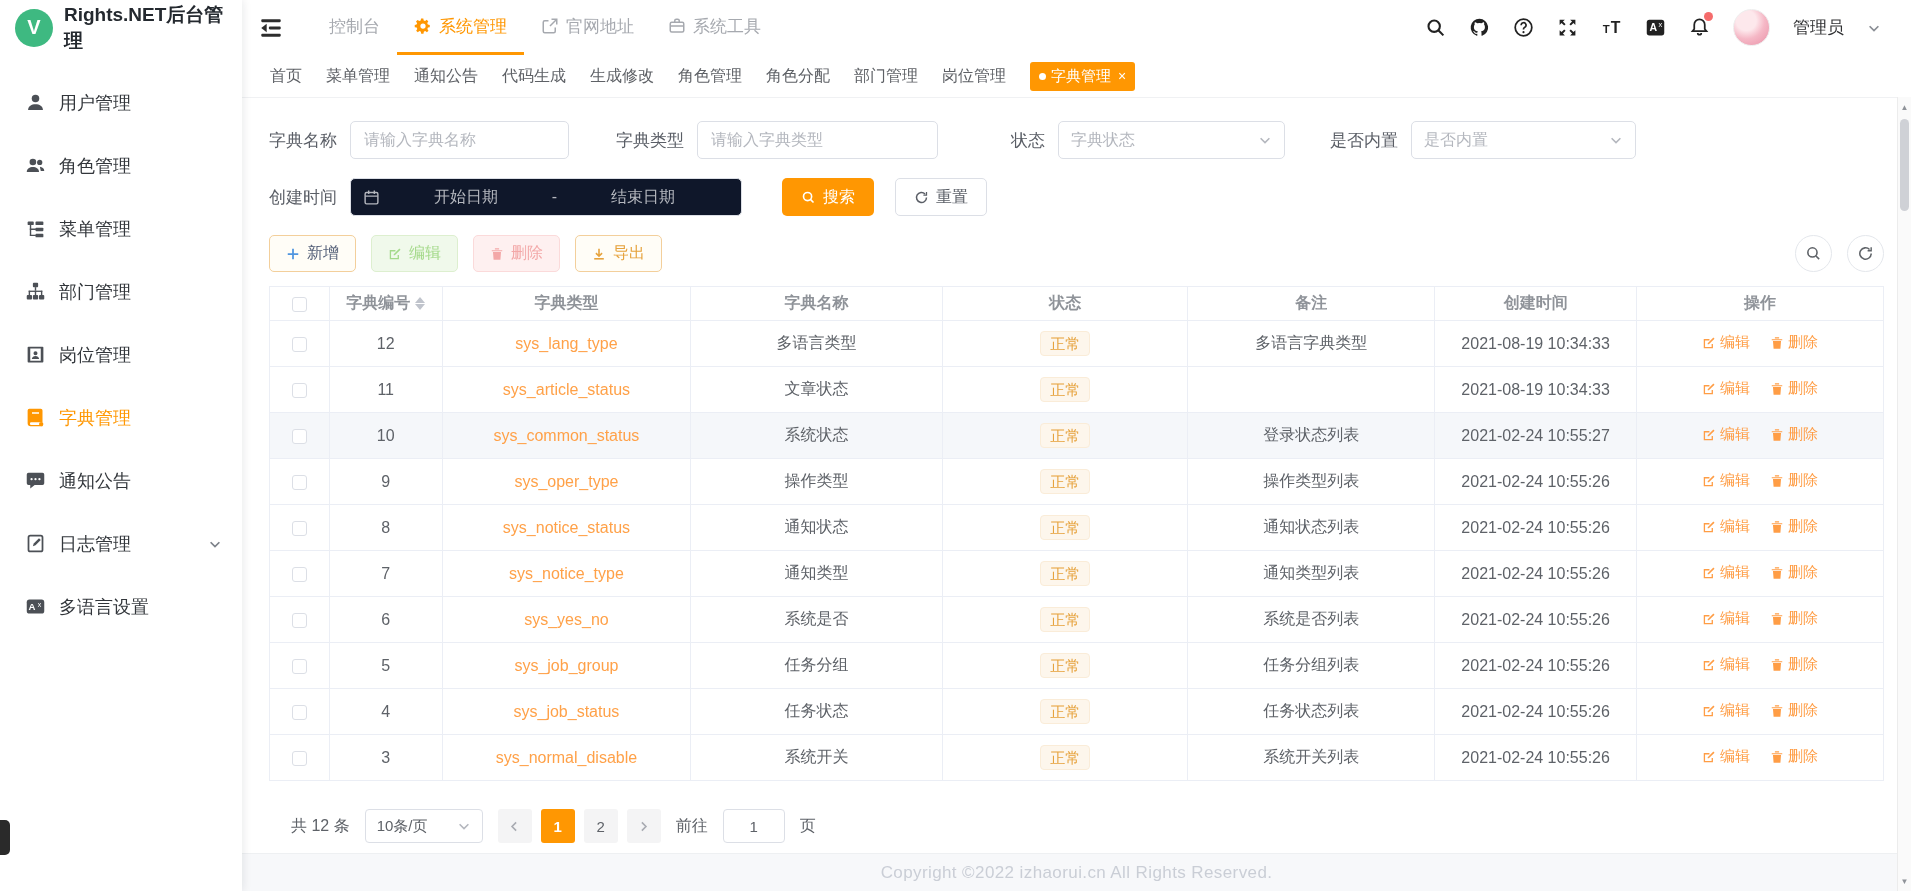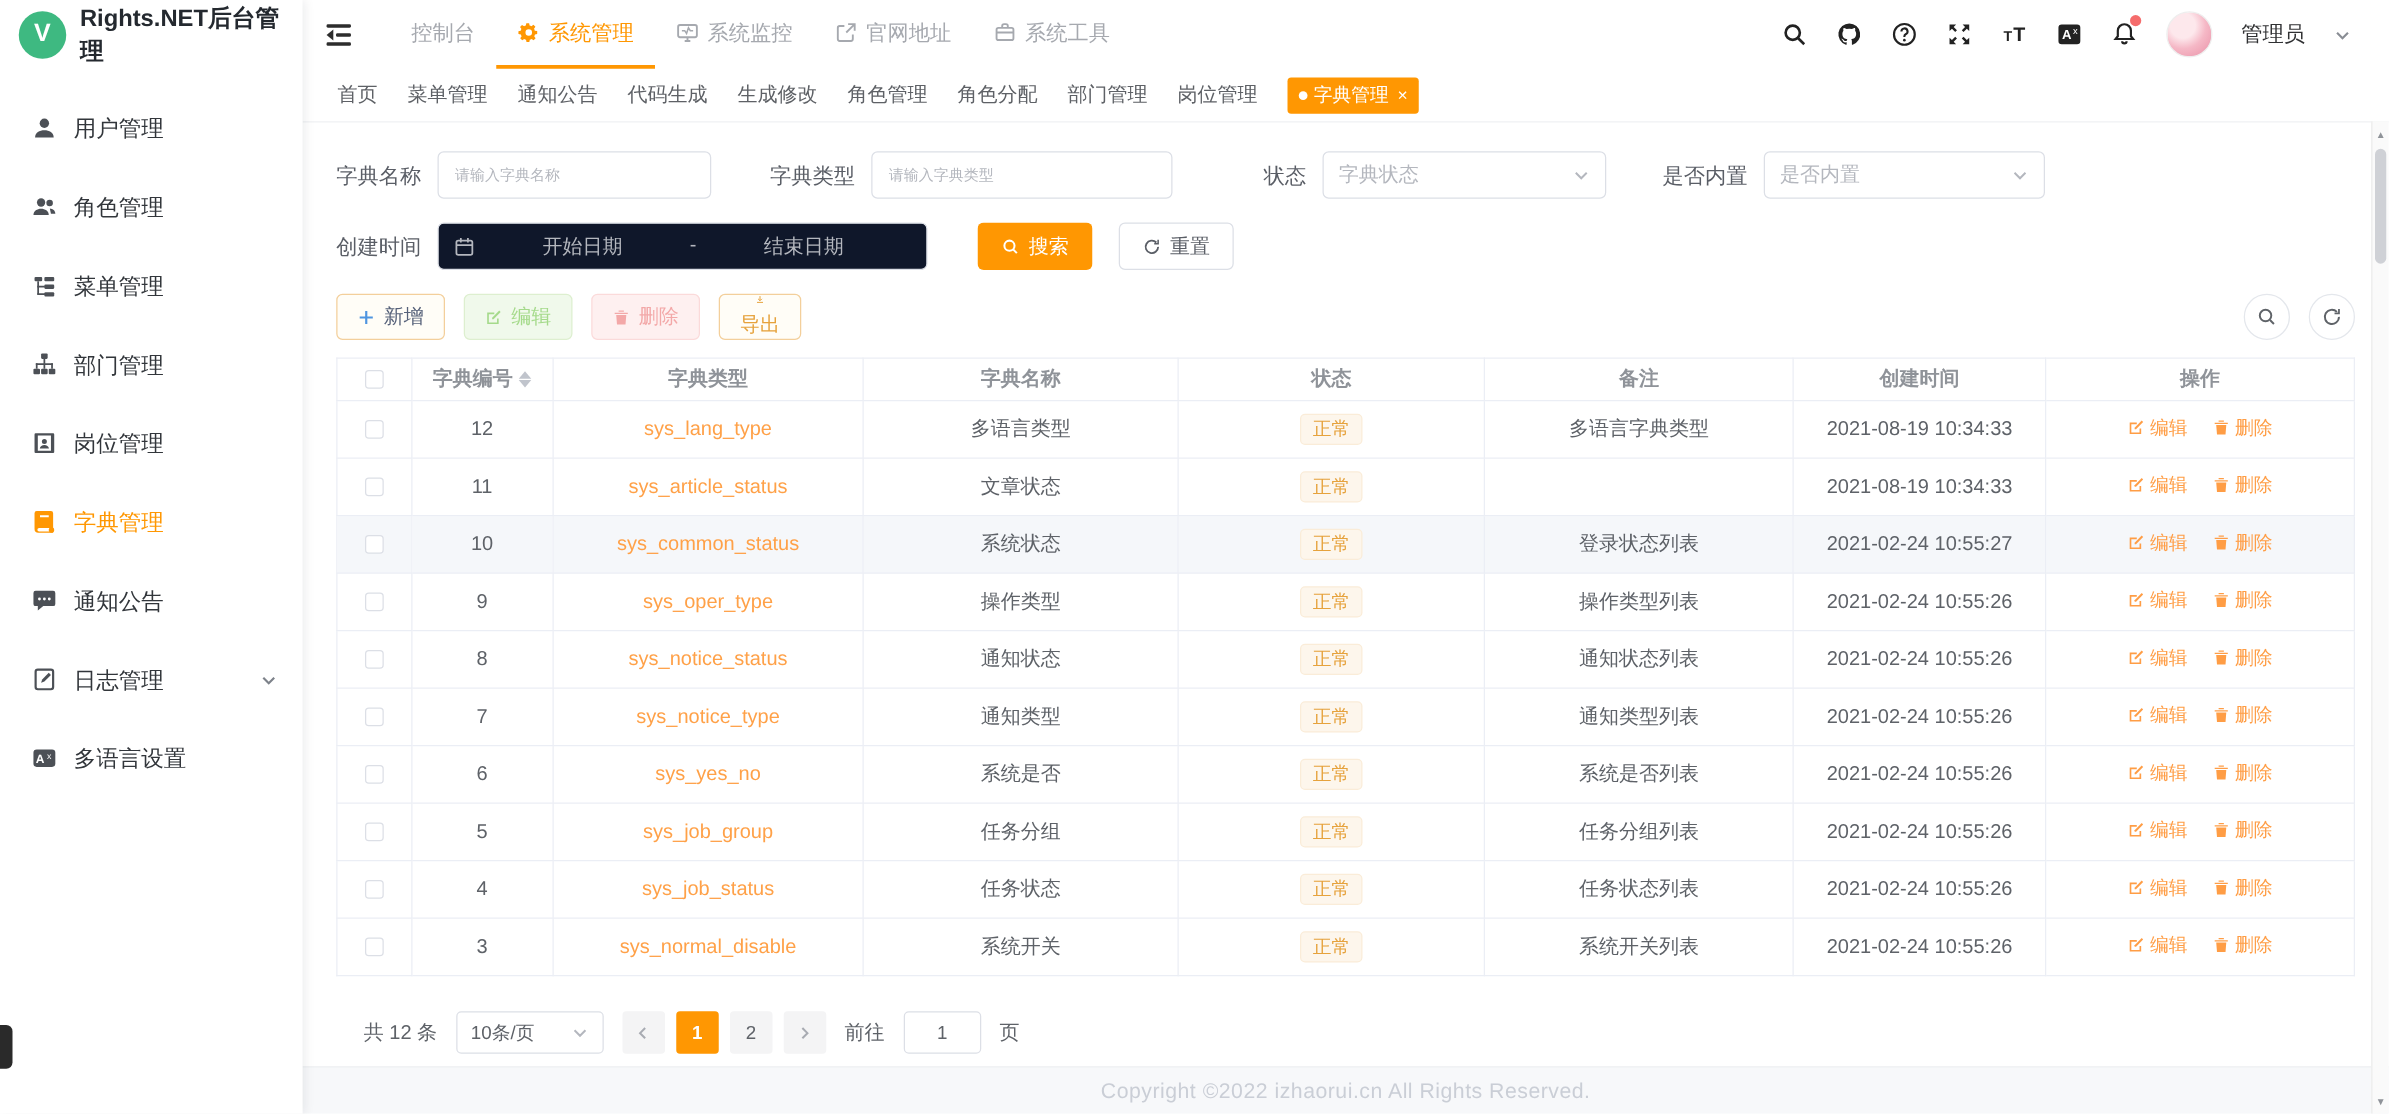--- a/index.html
+++ b/index.html
@@ -42,39 +42,39 @@
   .tab { font-size:16px; color:#5e6166; cursor:pointer; white-space:nowrap; }
   .tab.active { background:#ff9702; color:#fff; padding:5px 9px; border-radius:3px; display:inline-flex; align-items:center; gap:5px; font-size:15px; }
   .tab .dot { width:7px; height:7px; border-radius:50%; background:#fff; }
   .tab .x { font-size:14px; margin-left:2px; }
 
   
   .content { flex:1; padding:0 27px; overflow:hidden; }
   .form-row { display:flex; align-items:center; height:38px; margin-bottom:19px; }
   .search-form { padding-top:23px; }
   .f-label { font-size:17px; color:#5a5e66; margin-right:13px; white-space:nowrap; }
-  .input { height:38px; border:1px solid #dcdfe6; border-radius:5px; background:#fff; font-size:12px; color:#606266; padding:0 13px; outline:none; }
+  .input { height:38px; border:1px solid #dcdfe6; border-radius:5px; background:#fff; font-size:16px; color:#606266; padding:0 13px; outline:none; }
   .input::placeholder { color:#b4b7be; }
   .sel { height:38px; border:1px solid #dcdfe6; border-radius:5px; background:#fff; display:flex; align-items:center; justify-content:space-between; padding:0 12px; font-size:16px; color:#b4b7be; cursor:pointer; }
   .date-input { width:392px; height:38px; border:1px solid #dcdfe6; border-radius:5px; display:flex; align-items:center; padding:0 12px; color:#b4b7be; font-size:16px; background:#0f172a; }
   .date-input .seg { flex:1; text-align:center; }
   .cal { width:17px; height:17px; color:#b4b7be; }
   .btn { height:38px; border-radius:5px; padding:0 18px; font-size:16px; display:inline-flex; align-items:center; gap:7px; border:1px solid transparent; background:#fff; cursor:pointer; white-space:nowrap; }
   .btn svg { width:15px; height:15px; }
   .btn-search { background:#ff9702; color:#fff; }
   .btn-reset { border-color:#dcdfe6; color:#5a5e66; }
 
   .toolbar { display:flex; align-items:center; gap:15px; margin:2px 0 14px; }
   .btn-sm { height:37px; padding:0 16px; border-radius:5px; font-size:16px; display:inline-flex; align-items:center; gap:7px; border:1px solid transparent; cursor:pointer; }
   .btn-sm svg { width:14px; height:14px; }
   .btn-add { background:#fffdf7; border-color:#f3cf9b; color:#57627a; }
   .btn-add svg { color:#4f95e0; }
   .btn-edit { background:#f0f9eb; border-color:#ddefcf; color:#a5da8b; }
   .btn-del { background:#fef0f0; border-color:#fbdada; color:#f3a8a8; }
-  .btn-export { background:#fffdf7; border-color:#f3cf9b; color:#e6a23c;flex-direction:column; }
+  .btn-export { background:#fffdf7; border-color:#f3cf9b; color:#e6a23c; }
   .toolbar-right { margin-left:auto; display:flex; gap:15px; }
   .circle-btn { width:37px; height:37px; border-radius:50%; border:1px solid #e4e7ec; background:#fff; display:flex; align-items:center; justify-content:center; color:#5f6368; cursor:pointer; }
   .circle-btn svg { width:17px; height:17px; }
 
   
   table { width:100%; border-collapse:collapse; table-layout:fixed; }
   th { height:34px; font-size:16px; font-weight:bold; color:#8f9399; border:1px solid #ebeef5; background:#fff; text-align:center; }
   td { height:46px; font-size:16px; color:#5e6268; border:1px solid #ebeef5; text-align:center; overflow:hidden; white-space:nowrap; }
   tr.highlight td { background:#f5f7fa; }
   .cb { display:inline-block; width:15px; height:15px; border:1px solid #dcdfe6; border-radius:3px; background:#fff; vertical-align:middle; cursor:pointer; }
@@ -207,28 +207,20 @@
         </svg>
       <nav class="nav">
         <div class="nav-item">
           <span>控制台</span>
         </div>
         <div class="nav-item active">
           <svg class="ni" viewBox="0 0 24 24" fill="currentColor">
               <path d="M12 8.5a3.5 3.5 0 1 1 0 7 3.5 3.5 0 0 1 0-7zm9 5v-3l-2.6-.5a6.8 6.8 0 0 0-.8-1.9l1.5-2.2-2.1-2.1-2.2 1.5a6.8 6.8 0 0 0-1.9-.8L12.4 2h-3l-.5 2.6a6.8 6.8 0 0 0-1.9.8L4.8 3.9 2.7 6l1.5 2.2a6.8 6.8 0 0 0-.8 1.9L1 10.6v3l2.6.5c.2.7.4 1.3.8 1.9l-1.5 2.2 2.1 2.1 2.2-1.5c.6.4 1.2.6 1.9.8l.5 2.6h3l.5-2.6c.7-.2 1.3-.4 1.9-.8l2.2 1.5 2.1-2.1-1.5-2.2c.4-.6.6-1.2.8-1.9z" fill-rule="evenodd"></path>
             </svg>
           <span>系统管理</span>
-        </div>
-        <div class="nav-item">
-          <svg class="ni" viewBox="0 0 24 24" fill="none" stroke="currentColor" stroke-width="2">
-              <rect x="2" y="4" width="20" height="13" rx="2"></rect>
-              <path d="M6 10h3l2 3 2-6 2 3h3" stroke-width="1.6"></path>
-              <path d="M9 21h6M12 17v4"></path>
-            </svg>
-          <span>系统监控</span>
         </div>
         <div class="nav-item">
           <svg class="ni" viewBox="0 0 24 24" fill="none" stroke="currentColor" stroke-width="2">
               <path d="M10 5H5a2 2 0 0 0-2 2v12a2 2 0 0 0 2 2h12a2 2 0 0 0 2-2v-5"></path>
               <path d="M14 3h7v7M21 3l-9 9"></path>
             </svg>
           <span>官网地址</span>
         </div>
         <div class="nav-item">
           <svg class="ni" viewBox="0 0 24 24" fill="none" stroke="currentColor" stroke-width="2">

